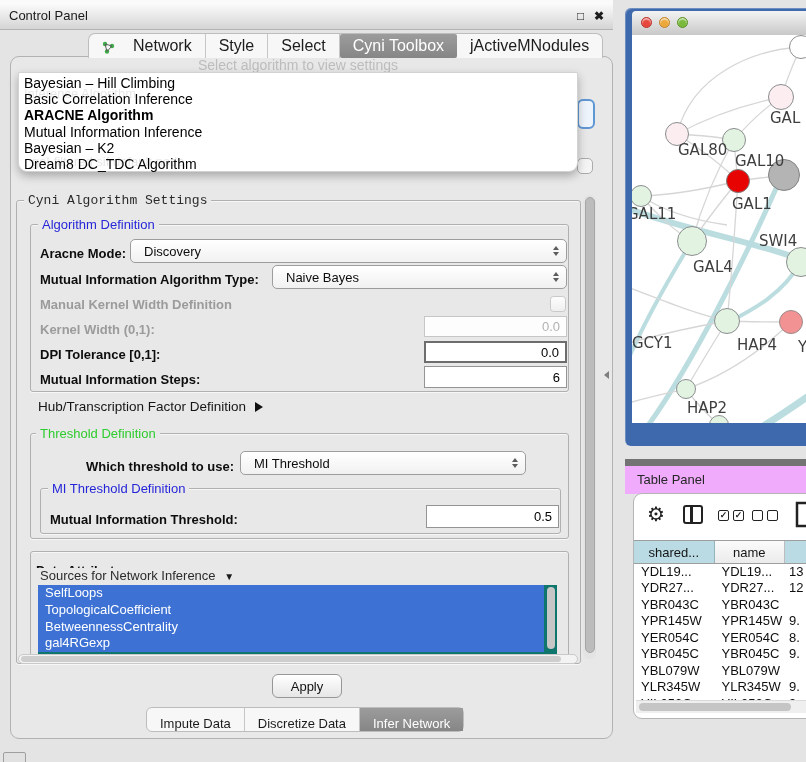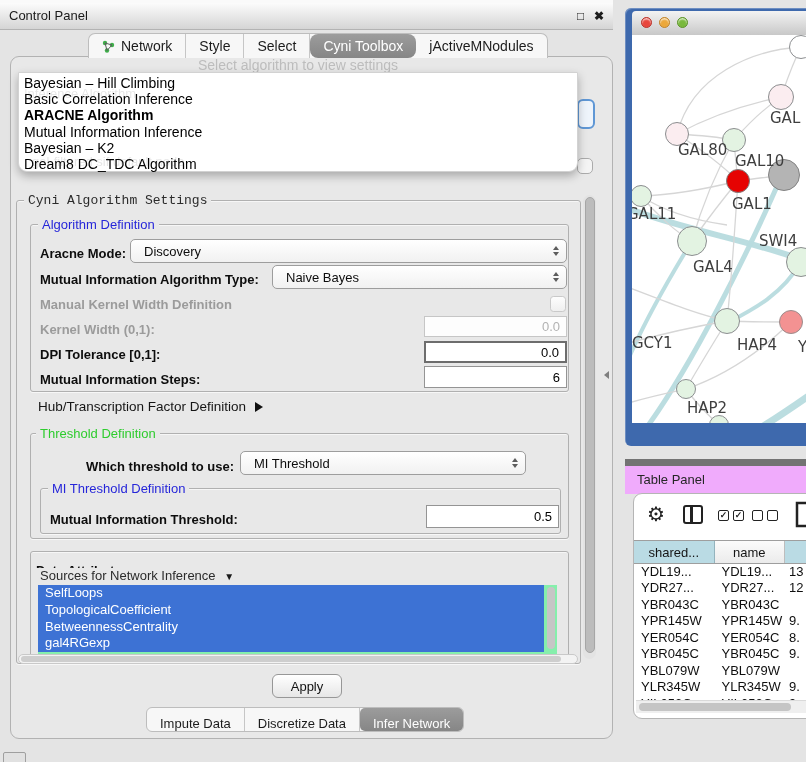--- a/index.html
+++ b/index.html
@@ -6,24 +6,24 @@
   #screen{position:relative;width:806px;height:762px;background:#e4e4e4;overflow:hidden;
           font-family:"Liberation Sans",sans-serif;-webkit-font-smoothing:antialiased;}
   
   .cp-top{position:absolute;left:0;top:0;width:613px;height:3px;background:#fafafa;}
   .cp-titlebar{position:absolute;left:0;top:3px;width:613px;height:26px;
     background:linear-gradient(#fcfcfc,#d5d5d5);border-bottom:1px solid #b3b3b3;}
   .cp-title{position:absolute;left:9px;top:0;line-height:26px;font-size:13px;color:#1a1a1a;}
   .win-ico{position:absolute;top:0;line-height:26px;font-size:12px;color:#1c1c1c;cursor:default;}
   .tabbar{position:absolute;left:88px;top:33px;height:24px;display:flex;align-items:stretch;
     background:#f7f7f7;border:1px solid #bdbdbd;border-bottom:none;border-radius:7px 7px 0 0;z-index:3;}
-  .tab{display:flex;align-items:center;padding:0 13px;font-size:14px;color:#1c1c1c;white-space:nowrap;
-    border-right:1px solid #c6c6c6;}
+  .tab{display:flex;align-items:center;padding:0 13px;font-size:16px;color:#1c1c1c;white-space:nowrap;
+    border-right:1px solid #c6c6c6;gap:12px;}
   .tab:last-child{border-right:none;}
-  .tab.sel{background:linear-gradient(#9c9c9c,#868686);color:#fff;border-radius:8px;border-right:none;margin:0;}
+  .tab.sel{background:linear-gradient(#9c9c9c,#868686);color:#fff;border-radius:2px;border-right:none;margin:0;}
   .net-ico{display:inline-block;margin-right:6px;width:13px;height:13px;}
   .cp-body{position:absolute;left:10px;top:56px;width:601px;height:681px;background:#e8e8e8;
     border:1px solid #b2b2b2;border-radius:9px;}
   .placeholder{position:absolute;left:18px;top:57px;width:560px;text-align:center;
     font-size:14px;color:#bdbdbd;}
   .popup{position:absolute;left:18px;top:72px;width:560px;height:100px;background:#fff;
     border:1px solid #d2d2d2;border-radius:0 0 9px 9px;box-shadow:0 4px 10px rgba(0,0,0,.28);z-index:5;padding-top:2px;box-sizing:border-box;}
   .popup .item{height:16.2px;line-height:16.2px;font-size:14px;color:#000;padding-left:5px;white-space:nowrap;}
   .popup .item.bold{font-weight:bold;}
   .ghost{position:absolute;font-size:13px;color:#444;opacity:.13;z-index:6;white-space:nowrap;pointer-events:none;}
@@ -48,39 +48,39 @@
   .tri-up{width:0;height:0;border-left:3.5px solid transparent;border-right:3.5px solid transparent;border-bottom:4.5px solid #5c5c5c;}
   .tri-dn{width:0;height:0;border-left:3.5px solid transparent;border-right:3.5px solid transparent;border-top:4.5px solid #5c5c5c;}
   .tfield{position:absolute;background:#fff;border:1px solid #949494;box-sizing:border-box;
     font-size:13px;color:#000;display:flex;align-items:center;justify-content:flex-end;padding:0 6px;}
   .tfield.dis{border-color:#c6c6c6;color:#b2b2b2;background:#fdfdfd;}
   .tfield.strong{border:2px solid #6d6d6d;}
   .chk{position:absolute;width:14px;height:14px;border:1px solid #c9c9c9;border-radius:3.5px;
     background:linear-gradient(#fdfdfd,#efefef);}
   .disc-tri{display:inline-block;width:0;height:0;border-top:5.5px solid transparent;
     border-bottom:5.5px solid transparent;border-left:8px solid #101010;margin-left:9px;vertical-align:-1px;}
-  .attr-list{position:absolute;left:38px;top:585px;width:519px;height:78px;background:#86efac;overflow:hidden;}
+  .attr-list{position:absolute;left:38px;top:585px;width:519px;height:78px;background:#0f766e;overflow:hidden;}
   .attr-item{height:16.75px;line-height:16.75px;width:506px;background:#3d72d4;color:#fff;
     font-size:13px;padding-left:7px;box-sizing:border-box;white-space:nowrap;}
   .list-thumb{position:absolute;right:2px;top:2px;width:8px;height:62px;background:#c6c6c6;border-radius:4px;}
   .hscroll{position:absolute;left:18px;top:654px;width:560px;height:10px;background:#f3f3f3;
     border:1px solid #c9c9c9;border-radius:6px;box-sizing:border-box;}
   .hscroll .thumb{position:absolute;left:2px;top:1px;width:540px;height:6px;background:#cecece;border-radius:4px;}
   .vtrack{position:absolute;left:583px;top:195px;width:13px;height:464px;background:#e3e3e3;border-radius:7px;}
   .vthumb{position:absolute;left:1.5px;top:2px;width:10px;height:456px;background:#bcbcbc;
     border:1px solid #a6a6a6;border-radius:6px;box-sizing:border-box;}
   .btn{position:absolute;left:272px;top:674px;width:68px;height:22px;
     background:linear-gradient(#ffffff,#e6e6e6);border:1px solid #979797;border-radius:6px;
     font-size:13px;color:#111;display:flex;align-items:center;justify-content:center;}
   .btabbar{position:absolute;left:146px;top:707px;height:23px;display:flex;align-items:stretch;
     background:#f7f7f7;border:1px solid #bdbdbd;border-radius:6px;}
   .btab{display:flex;align-items:flex-end;padding:0 13px;font-size:13px;color:#1c1c1c;
     white-space:nowrap;border-right:1px solid #c6c6c6;}
   .btab:last-child{border-right:none;}
-  .btab.sel{background:linear-gradient(#9c9c9c,#868686);color:#fff;border-radius:5px;border-right:none;}
+  .btab.sel{background:linear-gradient(#9c9c9c,#868686);color:#fff;border-radius:0;border-right:none;}
   .splitter{position:absolute;left:604px;top:371px;width:0;height:0;
     border-top:4px solid transparent;border-bottom:4px solid transparent;border-right:5px solid #7f7f7f;}
   
   .net-frame{position:absolute;left:625px;top:8px;width:181px;height:438px;background:#3e69ad;
     border-radius:6px 0 0 6px;box-shadow:inset 1px 1px 0 rgba(255,255,255,.25);}
   .net-titlebar{position:absolute;left:7px;top:3px;right:0;height:24px;
     background:linear-gradient(#f3f3f3,#c8c8c8);border-bottom:1px solid #8f8f8f;border-radius:4px 0 0 0;}
   .lights{position:absolute;left:9px;top:6px;display:flex;gap:7px;}
   .light{width:11px;height:11px;border-radius:50%;box-shadow:inset 0 1.5px 1.5px rgba(255,255,255,.75);}
   .light.red{background:#e8463d;border:1px solid #b8352d;box-sizing:border-box;}

